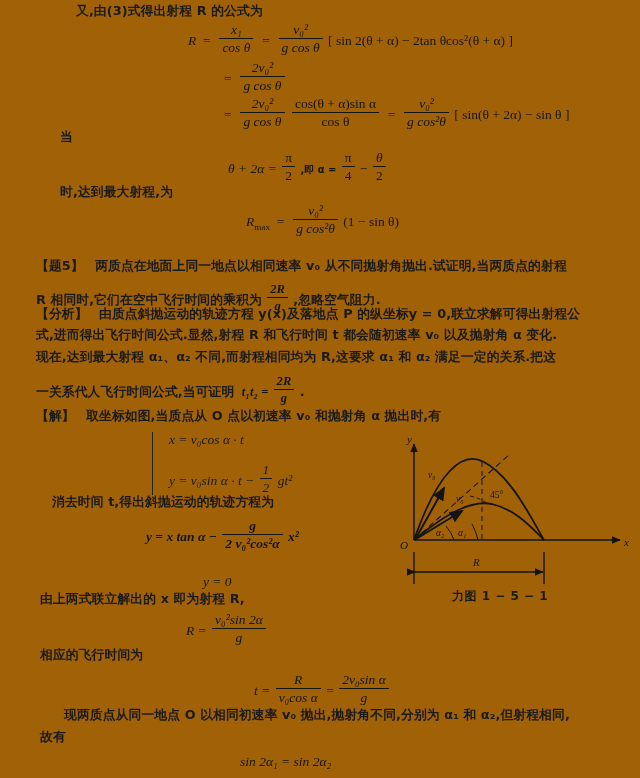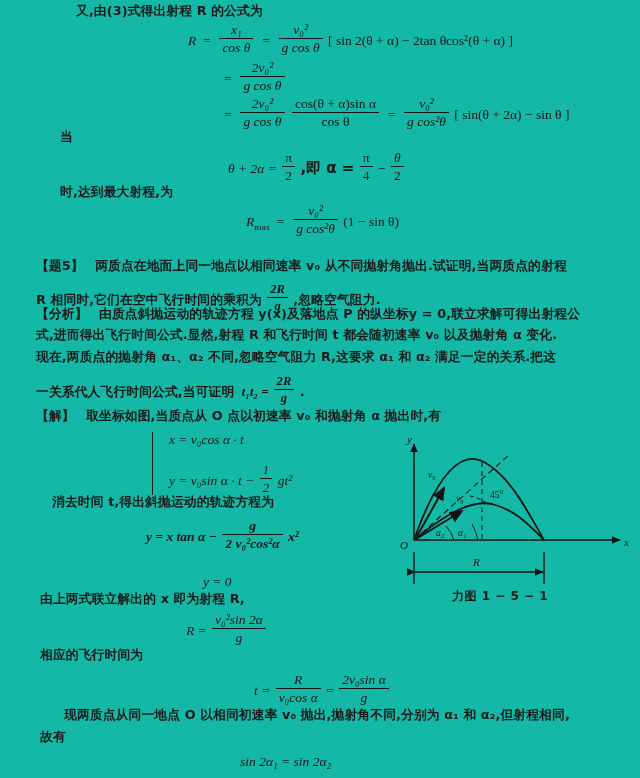--- a/index.html
+++ b/index.html
@@ -5,21 +5,21 @@
 <style>
   html, body {
     margin: 0;
     padding: 0;
     background: #ffffff;
   }
   #page {
     position: relative;
     width: 640px;
     height: 778px;
-    background: #14b8a6;
+    background: #a16207;
     color: #1a1a1a;
     font-family: "Liberation Serif", "DejaVu Serif", serif;
     overflow: hidden;
     -webkit-font-smoothing: none;
   }
   
   .body-line {
     position: absolute;
     font-size: 13.3px;
     line-height: 1.15;
@@ -158,21 +158,21 @@
   </div>
 
   <div class="body-line cn" style="left:60px; top:130px;">当</div>
 
   <div class="eq" style="left:228px; top:150px;">
     <span>θ + 2α =</span>
     <span class="frac">
       <span class="num r">π</span>
       <span class="den r">2</span>
     </span>
-    <span class="r"><span class="cn" style="font-size:15px;">,即 α =</span></span>
+    <span class="r"><span class="cn" style="font-size:10px;">,即 α =</span></span>
     <span class="frac">
       <span class="num r">π</span>
       <span class="den r">4</span>
     </span>
     <span class="r">−</span>
     <span class="frac">
       <span class="num">θ</span>
       <span class="den r">2</span>
     </span>
   </div>
@@ -203,21 +203,21 @@
       </span>
     </span>
     <span class="cn">,忽略空气阻力.</span>
   </div>
 
   <div class="body-line" style="left:36px; top:306px;">
     <span class="cn">【分析】</span>
     <span class="cn" style="margin-left:8px;">由质点斜抛运动的轨迹方程 y(x)及落地点 P 的纵坐标y = 0,联立求解可得出射程公</span>
   </div>
   <div class="body-line cn" style="left:36px; top:328px;">式,进而得出飞行时间公式.显然,射程 R 和飞行时间 t 都会随初速率 v₀ 以及抛射角 α 变化.</div>
-  <div class="body-line cn" style="left:36px; top:350px;">现在,两质点的抛射角 α₁、α₂ 不同,忽略空气阻力 R,这要求 α₁ 和 α₂ 满足一定的关系.把这</div>
+  <div class="body-line cn" style="left:36px; top:350px;">现在,达到最大射程 α₁、α₂ 不同,而射程相同均为 R,这要求 α₁ 和 α₂ 满足一定的关系.把这</div>
 
   <div class="body-line" style="left:36px; top:374px;">
     <span class="cn">一关系代人飞行时间公式,当可证明</span>
     <span class="eq" style="position:relative; left:0; top:0; font-size:12.5px; margin-left:4px;">
       <span>t₁t₂ =</span>
       <span class="frac">
         <span class="num">2R</span>
         <span class="den">g</span>
       </span>
     </span>

